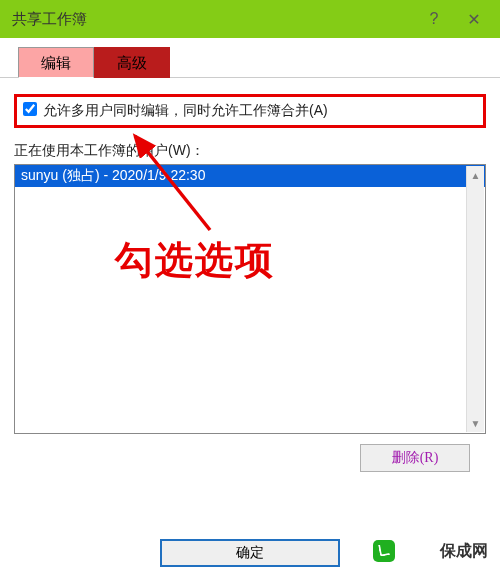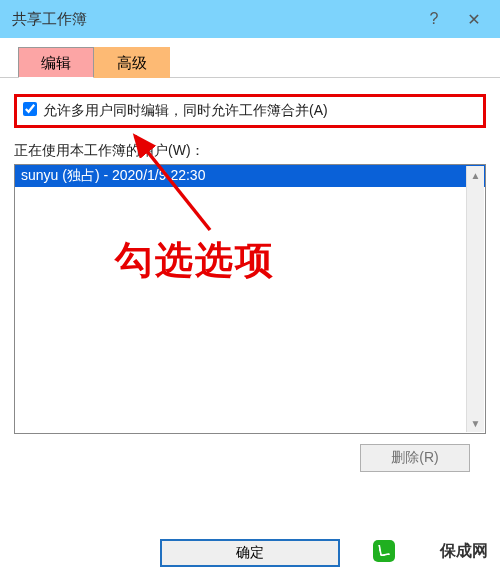--- a/index.html
+++ b/index.html
@@ -15,21 +15,21 @@
       width: 500px;
       height: 572px;
       background: #fff;
       position: relative;
     }
     .titlebar {
       height: 38px;
       display: flex;
       align-items: center;
       padding: 0 6px 0 12px;
-      background: #7dd3fc;
+      background: #84cc16;
     }
     .titlebar-text {
       flex: 1;
       font-size: 15px;
       color: #333;
     }
     .titlebar-btn {
       width: 40px;
       height: 30px;
       display: flex;
@@ -47,21 +47,21 @@
       height: 32px;
     }
     .tab {
       padding: 6px 22px;
       border: 1px solid transparent;
       border-bottom: none;
       cursor: pointer;
       font-size: 15px;
       position: relative;
       top: 1px;
-      background: #fdba74;
+      background: #b91c1c;
     }
     .tab.active {
       border-color: #999;
       border-bottom: 1px solid #fff;
       background: #fca5a5;
       color: #000;
     }
     .content {
       padding: 16px 14px 10px 14px;
     }
@@ -151,22 +151,23 @@
       height: 28px;
       border: 1px solid #b0b0b0;
       background: #efefef;
       font-size: 14px;
       display: flex;
       align-items: center;
       justify-content: center;
       cursor: pointer;
     }
     .btn.disabled {
-      color: #737373;
+      color: #a21caf;
       cursor: default;
+      font-family: Liberation Serif, serif;
     }
     .btn.primary {
       border: 2px solid #2070c0;
       min-width: 180px;
       margin-top: 45px;
     }
     .bottom-row {
       display: flex;
       justify-content: center;
       padding: 6px 0 10px 0;

